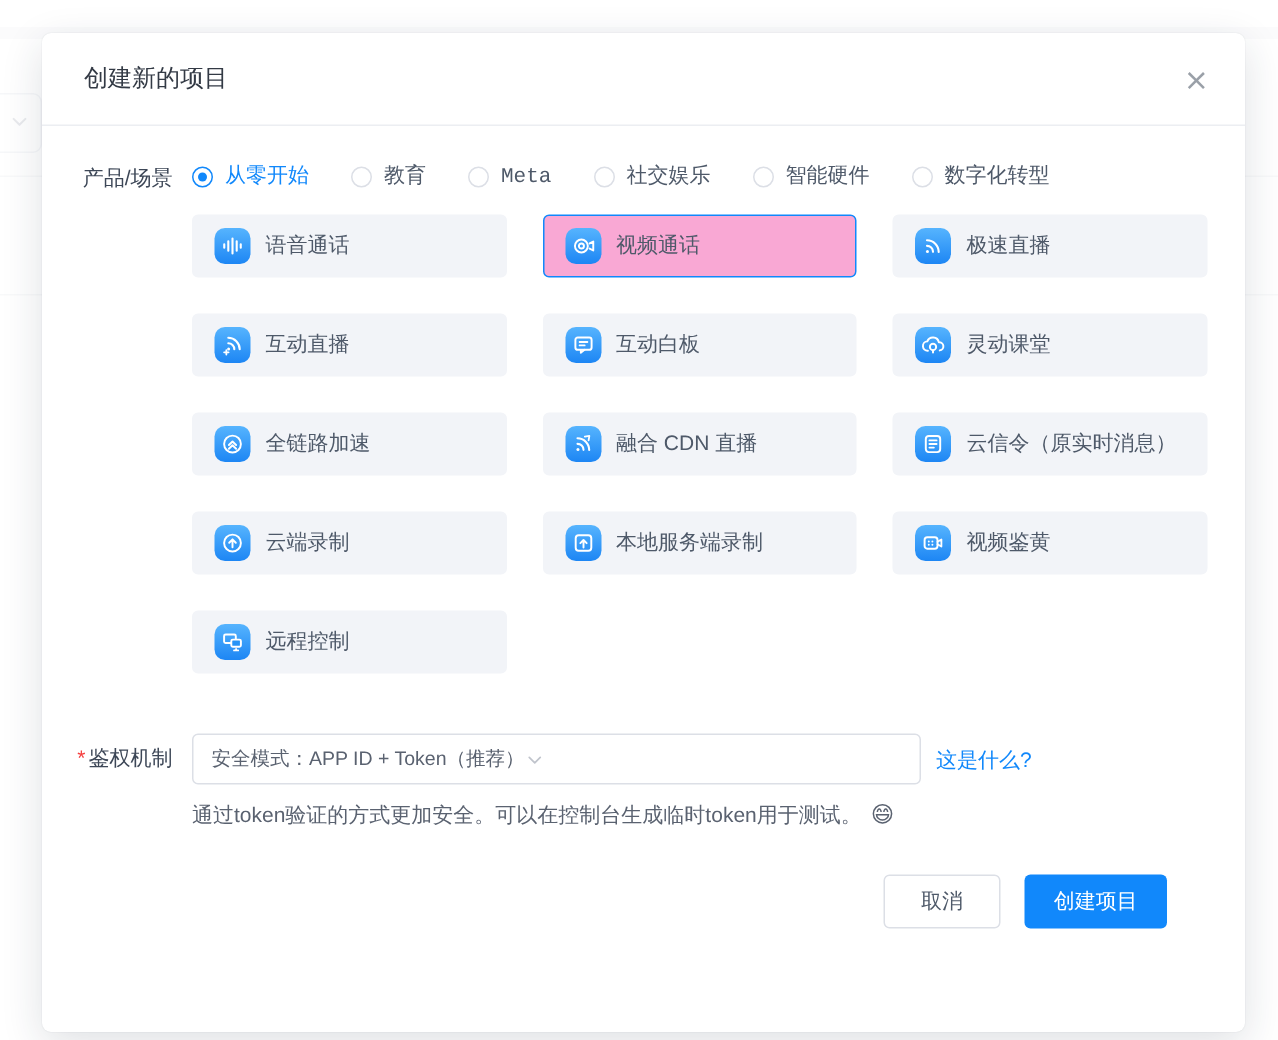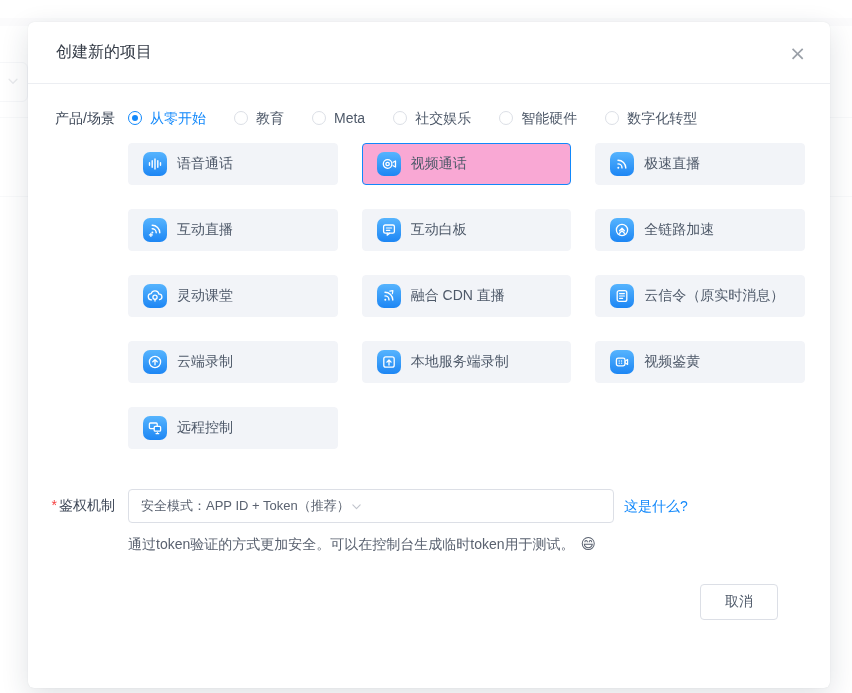--- a/index.html
+++ b/index.html
@@ -36,21 +36,21 @@
   .star{color:var(--required-mark,#f53f3f);margin-right:2px;}
   .row-name{margin-bottom:42px;}
   .row-name .text-input{
     flex:1;height:33px;box-sizing:border-box;border:1px solid var(--input-focus-border,#52c41a);
     border-radius:4px;padding:0 12px;font-size:13px;color:#5a6270;outline:none;background:#fff;
     font-family:"Liberation Sans","DejaVu Sans",sans-serif;
   }
   
   .row-scenario{margin-bottom:15px;}
   .row-scenario .form-label{line-height:20px;}
-  .radio-group{display:flex;align-items:flex-end;line-height:20px;flex:1;}
+  .radio-group{display:flex;align-items:flex-end;line-height:20px;flex:1;font-family:Liberation Mono, monospace;}
   .radio-option{display:flex;align-items:center;margin-right:28px;cursor:pointer;}
   .radio-circle{width:14px;height:14px;border-radius:50%;border:1px solid #dcdfe6;background:#fff;box-sizing:border-box;display:flex;align-items:center;justify-content:center;margin-right:8px;flex:none;}
   .radio-dot{width:6px;height:6px;border-radius:50%;background:transparent;}
   .radio-label{font-size:14px;color:#4e5969;white-space:nowrap;}
   .radio-option.selected .radio-circle{border-color:var(--primary,#1188fb);}
   .radio-option.selected .radio-dot{background:var(--primary,#1188fb);}
   .radio-option.selected .radio-label{color:var(--primary,#1188fb);}
   
   .row-products{margin-bottom:40px;}
   .product-grid{flex:1;display:grid;grid-template-columns:repeat(3,1fr);column-gap:25px;row-gap:14px;gap:24px;}
@@ -200,35 +200,35 @@
                 <rect x="2.6" y="3" width="10.8" height="8.2" rx="1.6" stroke-width="1.3"></rect>
                 <path d="M5.4 6h5.2M5.4 8.3h3.4" stroke-width="1.2"></path>
                 <path d="M6.2 11.2v2l2.5-2" stroke-width="1.2"></path>
               </svg>
             </span>
     <span class="card-label">互动白板</span>
   </div>
           <div class="product-card">
     <span class="card-icon">
               <svg viewBox="0 0 16 16" width="16" height="16" fill="none" stroke="#ffffff" stroke-width="1.4" stroke-linecap="round" stroke-linejoin="round">
-                <circle cx="8" cy="8" r="5.6" stroke-width="1.3"></circle>
-                <path d="M5.6 8.7L8 6.3l2.4 2.4M5.6 11.2L8 8.8l2.4 2.4" stroke-width="1.3"></path>
-              </svg>
-            </span>
-    <span class="card-label">全链路加速</span>
-  </div>
-          <div class="product-card">
-    <span class="card-icon">
-              <svg viewBox="0 0 16 16" width="16" height="16" fill="none" stroke="#ffffff" stroke-width="1.4" stroke-linecap="round" stroke-linejoin="round">
                 <path d="M4.6 11.8a3.1 3.1 0 0 1-.4-6.2 4 4 0 0 1 7.7.6 2.7 2.7 0 0 1 .6 5.4" stroke-width="1.3"></path>
                 <circle cx="8" cy="9.3" r="2.1" stroke-width="1.3"></circle>
                 <path d="M8 11.4v1.6" stroke-width="1.3"></path>
               </svg>
             </span>
     <span class="card-label">灵动课堂</span>
+  </div>
+          <div class="product-card">
+    <span class="card-icon">
+              <svg viewBox="0 0 16 16" width="16" height="16" fill="none" stroke="#ffffff" stroke-width="1.4" stroke-linecap="round" stroke-linejoin="round">
+                <circle cx="8" cy="8" r="5.6" stroke-width="1.3"></circle>
+                <path d="M5.6 8.7L8 6.3l2.4 2.4M5.6 11.2L8 8.8l2.4 2.4" stroke-width="1.3"></path>
+              </svg>
+            </span>
+    <span class="card-label">全链路加速</span>
   </div>
           <div class="product-card">
     <span class="card-icon">
               <svg viewBox="0 0 16 16" width="16" height="16" fill="none" stroke="#ffffff" stroke-width="1.4" stroke-linecap="round" stroke-linejoin="round">
                 <circle cx="4.3" cy="11.7" r="1" fill="#fff" stroke="none"></circle>
                 <path d="M4 7.9a4 4 0 0 1 4 4"></path>
                 <path d="M4 4.2a7.8 7.8 0 0 1 7.8 7.8"></path>
                 <path d="M8.9 3.1l3-.5-.5 3" stroke-width="1.2"></path>
               </svg>
             </span>
@@ -304,16 +304,17 @@
 
     <div class="form-row row-note">
       <div class="form-label"></div>
       <div class="note-text">
         <span>通过token验证的方式更加安全。可以在控制台生成临时token用于测试。</span><span class="note-emoji">😄</span>
       </div>
     </div>
 
     <div class="modal-footer">
       <div class="btn btn-cancel">取消</div>
+      <div class="btn btn-primary">创建项目</div>
     </div>
 
   </div>
 </div>
 
 </body></html>

